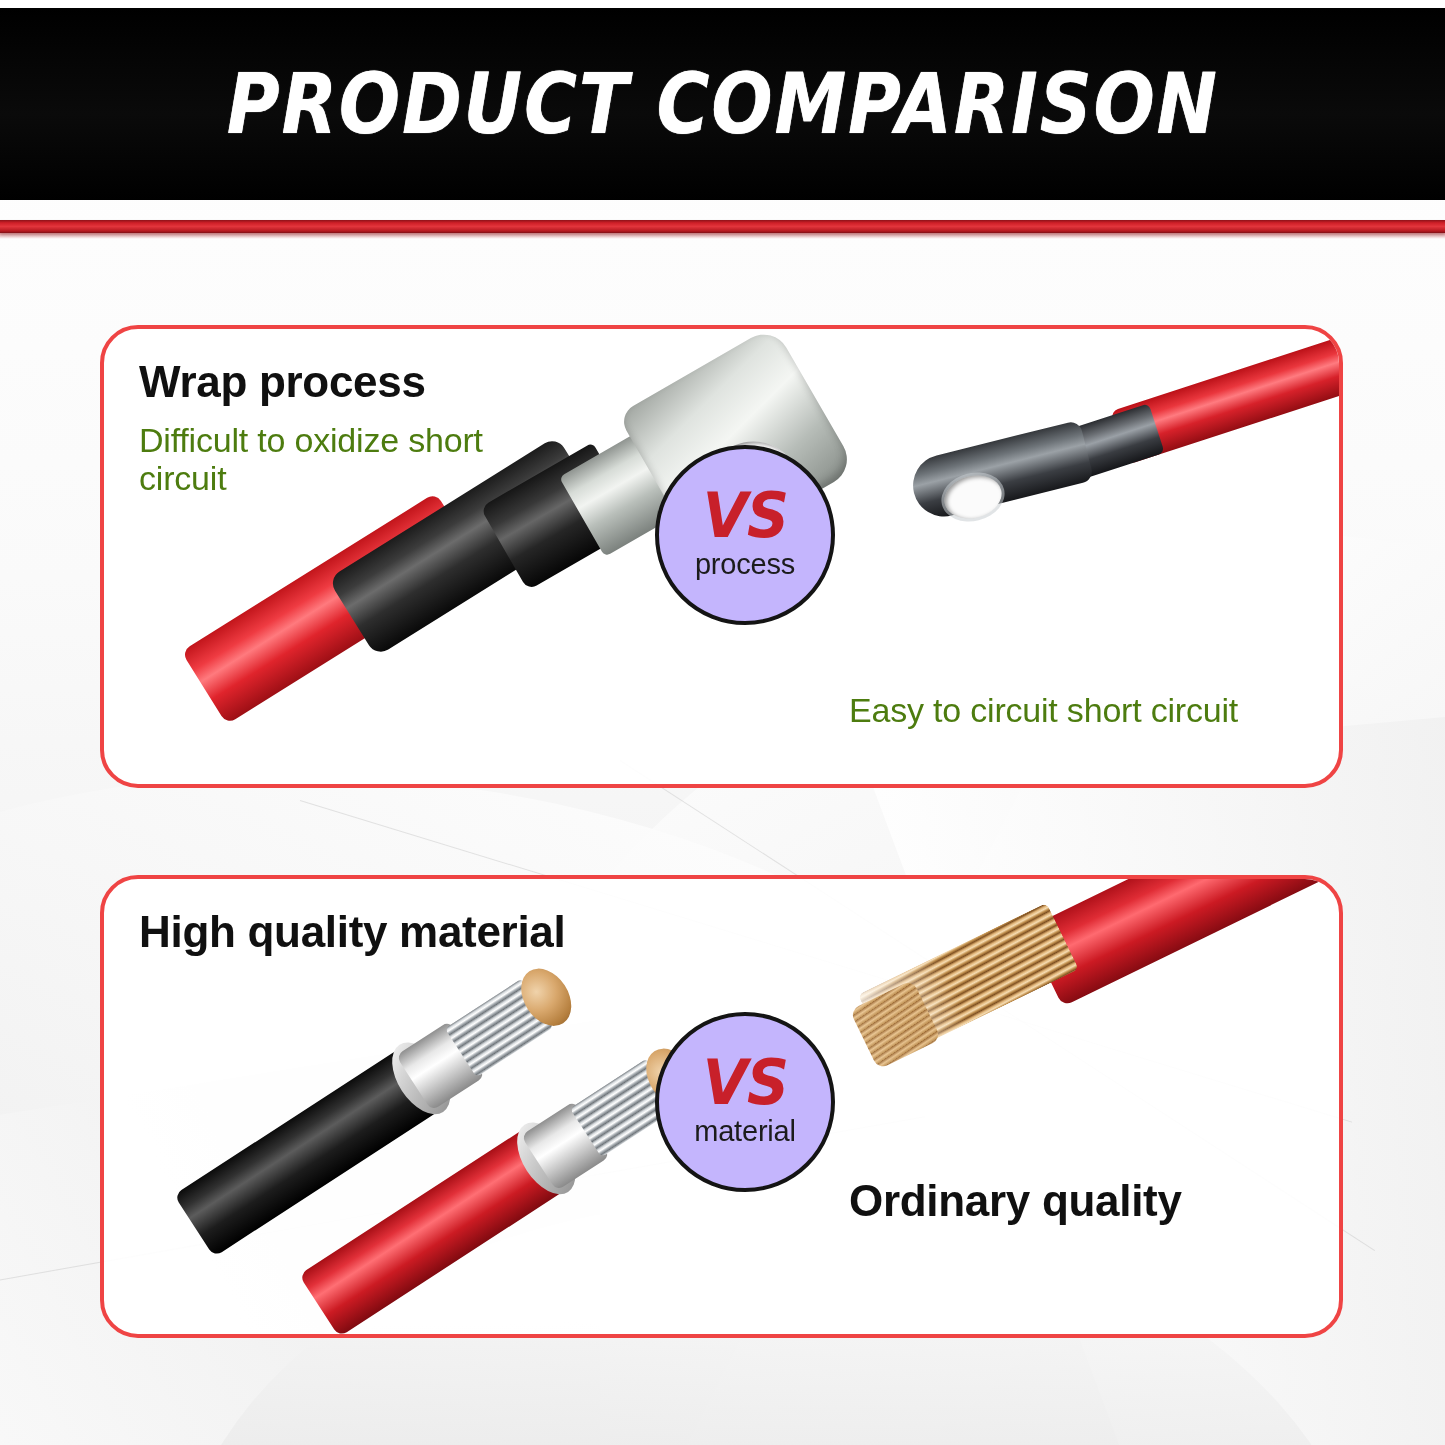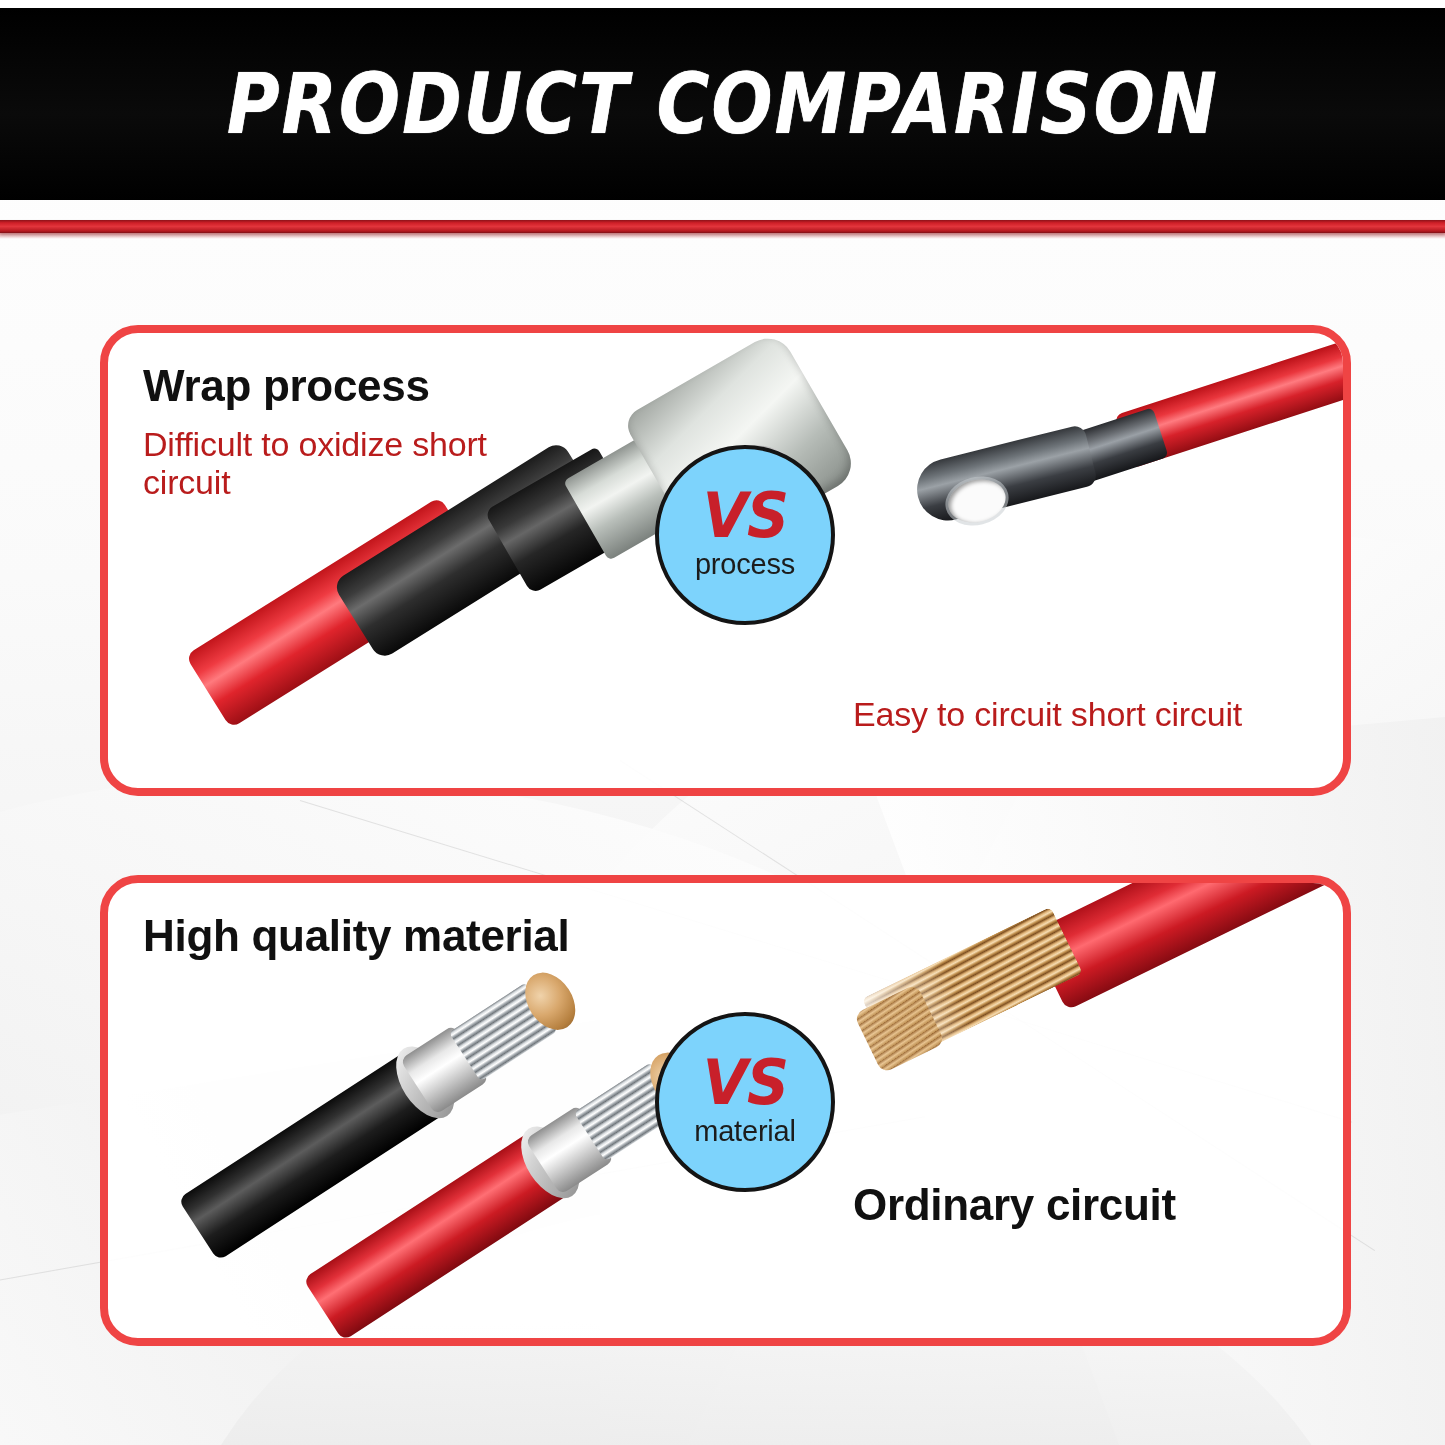--- a/index.html
+++ b/index.html
@@ -45,46 +45,46 @@
     letter-spacing:2px;transform:scaleX(.86);
     text-shadow:0 0 1px #fff;
   }
   .redbar{position:absolute;left:0;top:220px;width:1445px;height:13px;z-index:5;
     background:linear-gradient(180deg,#8d1219 0%,#cf1f27 22%,#e2353c 50%,#b5181f 85%,#7d1016 100%);
     box-shadow:0 2px 3px rgba(0,0,0,.25);}
   .redbar-glow{position:absolute;left:0;top:233px;width:1445px;height:6px;z-index:5;
     background:linear-gradient(180deg,rgba(190,30,38,.45),rgba(255,255,255,0));}
 
   
-  .card{position:absolute;border:8px solid #ef4444;border-radius:38px;
+  .card{position:absolute;border:4px solid #ef4444;border-radius:38px;
     background:rgba(255,255,255,.93);overflow:hidden;z-index:10;}
   #card-process{left:100px;top:325px;width:1235px;height:455px;}
   #card-material{left:100px;top:875px;width:1235px;height:455px;}
 
   .card-inner{position:absolute;inset:0;}
 
   
   .txt{position:absolute;z-index:30;}
   .t-title{font-size:44px;font-weight:bold;color:#101010;letter-spacing:-.3px;white-space:nowrap;}
-  .t-sub{font-size:34px;font-weight:normal;color:#b91c1c;line-height:1.12;letter-spacing:-.2px;}
+  .t-sub{font-size:34px;font-weight:normal;color:#4d7c0f;line-height:1.12;letter-spacing:-.2px;}
   .t-sub.nowrap{white-space:nowrap;}
 
   #p1-title{left:35px;top:28px;}
   #p1-sub{left:35px;top:92px;width:430px;}
   #p1-rtitle{left:745px;top:297px;}
   #p1-rsub{left:745px;top:362px;}
 
   #p2-title{left:35px;top:28px;}
   #p2-sub{left:35px;top:92px;width:520px;}
   #p2-rtitle{left:745px;top:297px;}
   #p2-rsub{left:745px;top:362px;}
 
   
   .vs{position:absolute;width:172px;height:172px;border-radius:50%;
-    border:4px solid #141414;background:#7dd3fc;z-index:40;
+    border:4px solid #141414;background:#c4b5fd;z-index:40;
     display:flex;flex-direction:column;align-items:center;justify-content:center;}
   #vs-process{left:655px;top:445px;}
   #vs-material{left:655px;top:1012px;}
   .vs-main{font-family:"DejaVu Sans","Liberation Sans",sans-serif;
     font-weight:bold;font-style:italic;font-size:62px;line-height:.92;
     color:#c8202a;letter-spacing:-1px;transform:scaleX(.94);margin-top:-4px;}
   .vs-sub{font-size:29px;color:#1c1c1c;line-height:1;margin-top:6px;letter-spacing:-.2px;}
 
   
   .art{position:absolute;z-index:20;}
@@ -246,21 +246,21 @@
       </div>
 
       <div class="art" id="art-bare">
         <div class="bare-jacket"></div>
         <div class="bare-strands"></div>
         <div class="bare-tip"></div>
       </div>
 
       <div class="txt t-title" id="p2-title">High quality material</div>
 
-      <div class="txt t-title" id="p2-rtitle">Ordinary circuit</div>
+      <div class="txt t-title" id="p2-rtitle">Ordinary quality</div>
     </div>
   </div>
 
   <div class="vs" id="vs-material">
     <div class="vs-main">VS</div>
     <div class="vs-sub">material</div>
   </div>
 
 </div>
 

